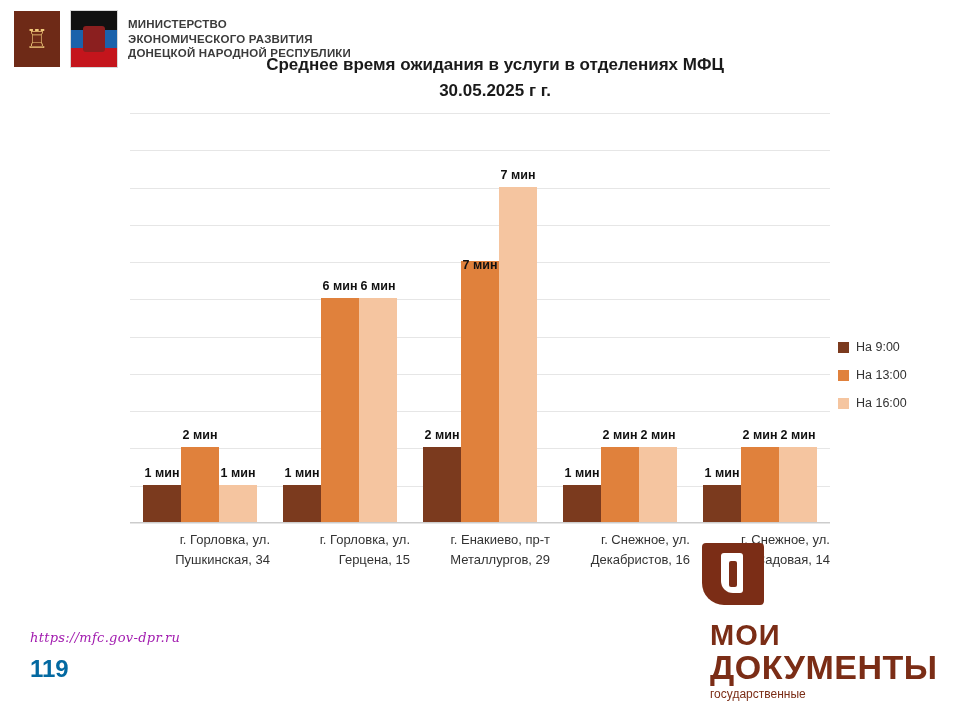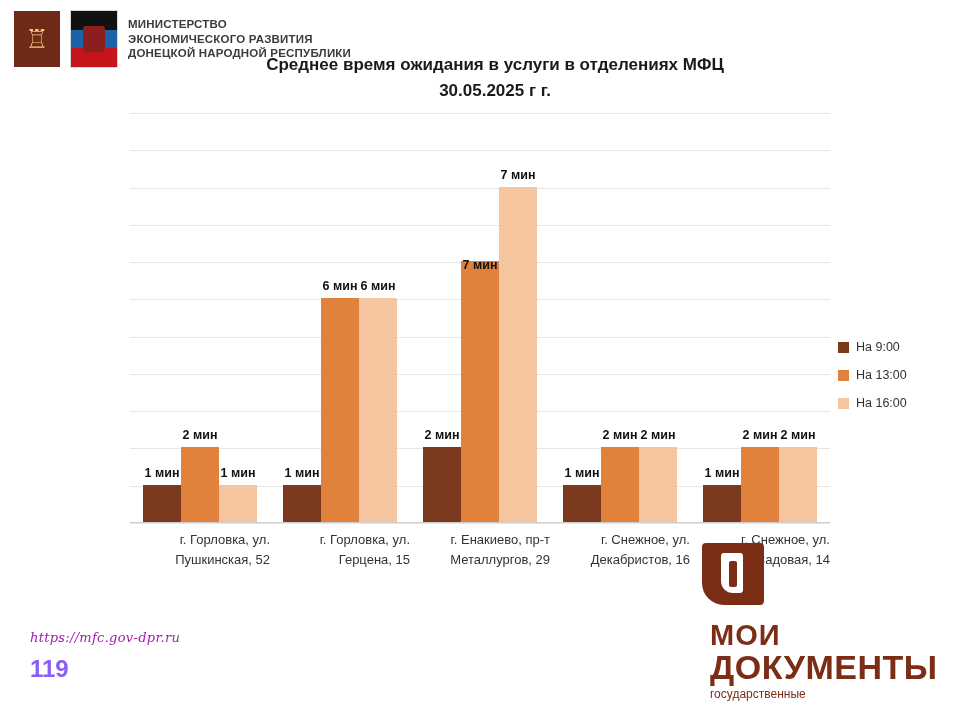--- a/index.html
+++ b/index.html
@@ -196,21 +196,21 @@
     font-size: 13px;
     color: #a21caf;
     letter-spacing: 0.3px;
   }
   .footer-num {
     position: absolute;
     left: 30px;
     top: 655px;
     font-size: 24px;
     font-weight: bold;
-    color: #8b5cf6;
+    color: #0369a1;
   }
 
   
   .mfc-logo {
     position: absolute;
     right: 20px;
     bottom: 18px;
     width: 230px;
     text-align: left;
   }
@@ -375,21 +375,21 @@
           <div class="bar-label" style="bottom: 79.5455px;">2 мин</div>
           <div class="bar" title="г. Снежное, ул. Садовая, 14 — На 16:00: 2 мин" style="height: 74.5455px; background: rgb(245, 197, 160);"></div>
         </div>
       </div>
     </div>
 </div>
 
 <div class="xlabels" id="xlabels">
     <div class="xlabel">
       <div>г. Горловка, ул.</div>
-      <div>Пушкинская, 52</div>
+      <div>Пушкинская, 34</div>
     </div>
     <div class="xlabel">
       <div>г. Горловка, ул.</div>
       <div>Герцена, 15</div>
     </div>
     <div class="xlabel">
       <div>г. Енакиево, пр-т</div>
       <div>Металлургов, 29</div>
     </div>
     <div class="xlabel">

